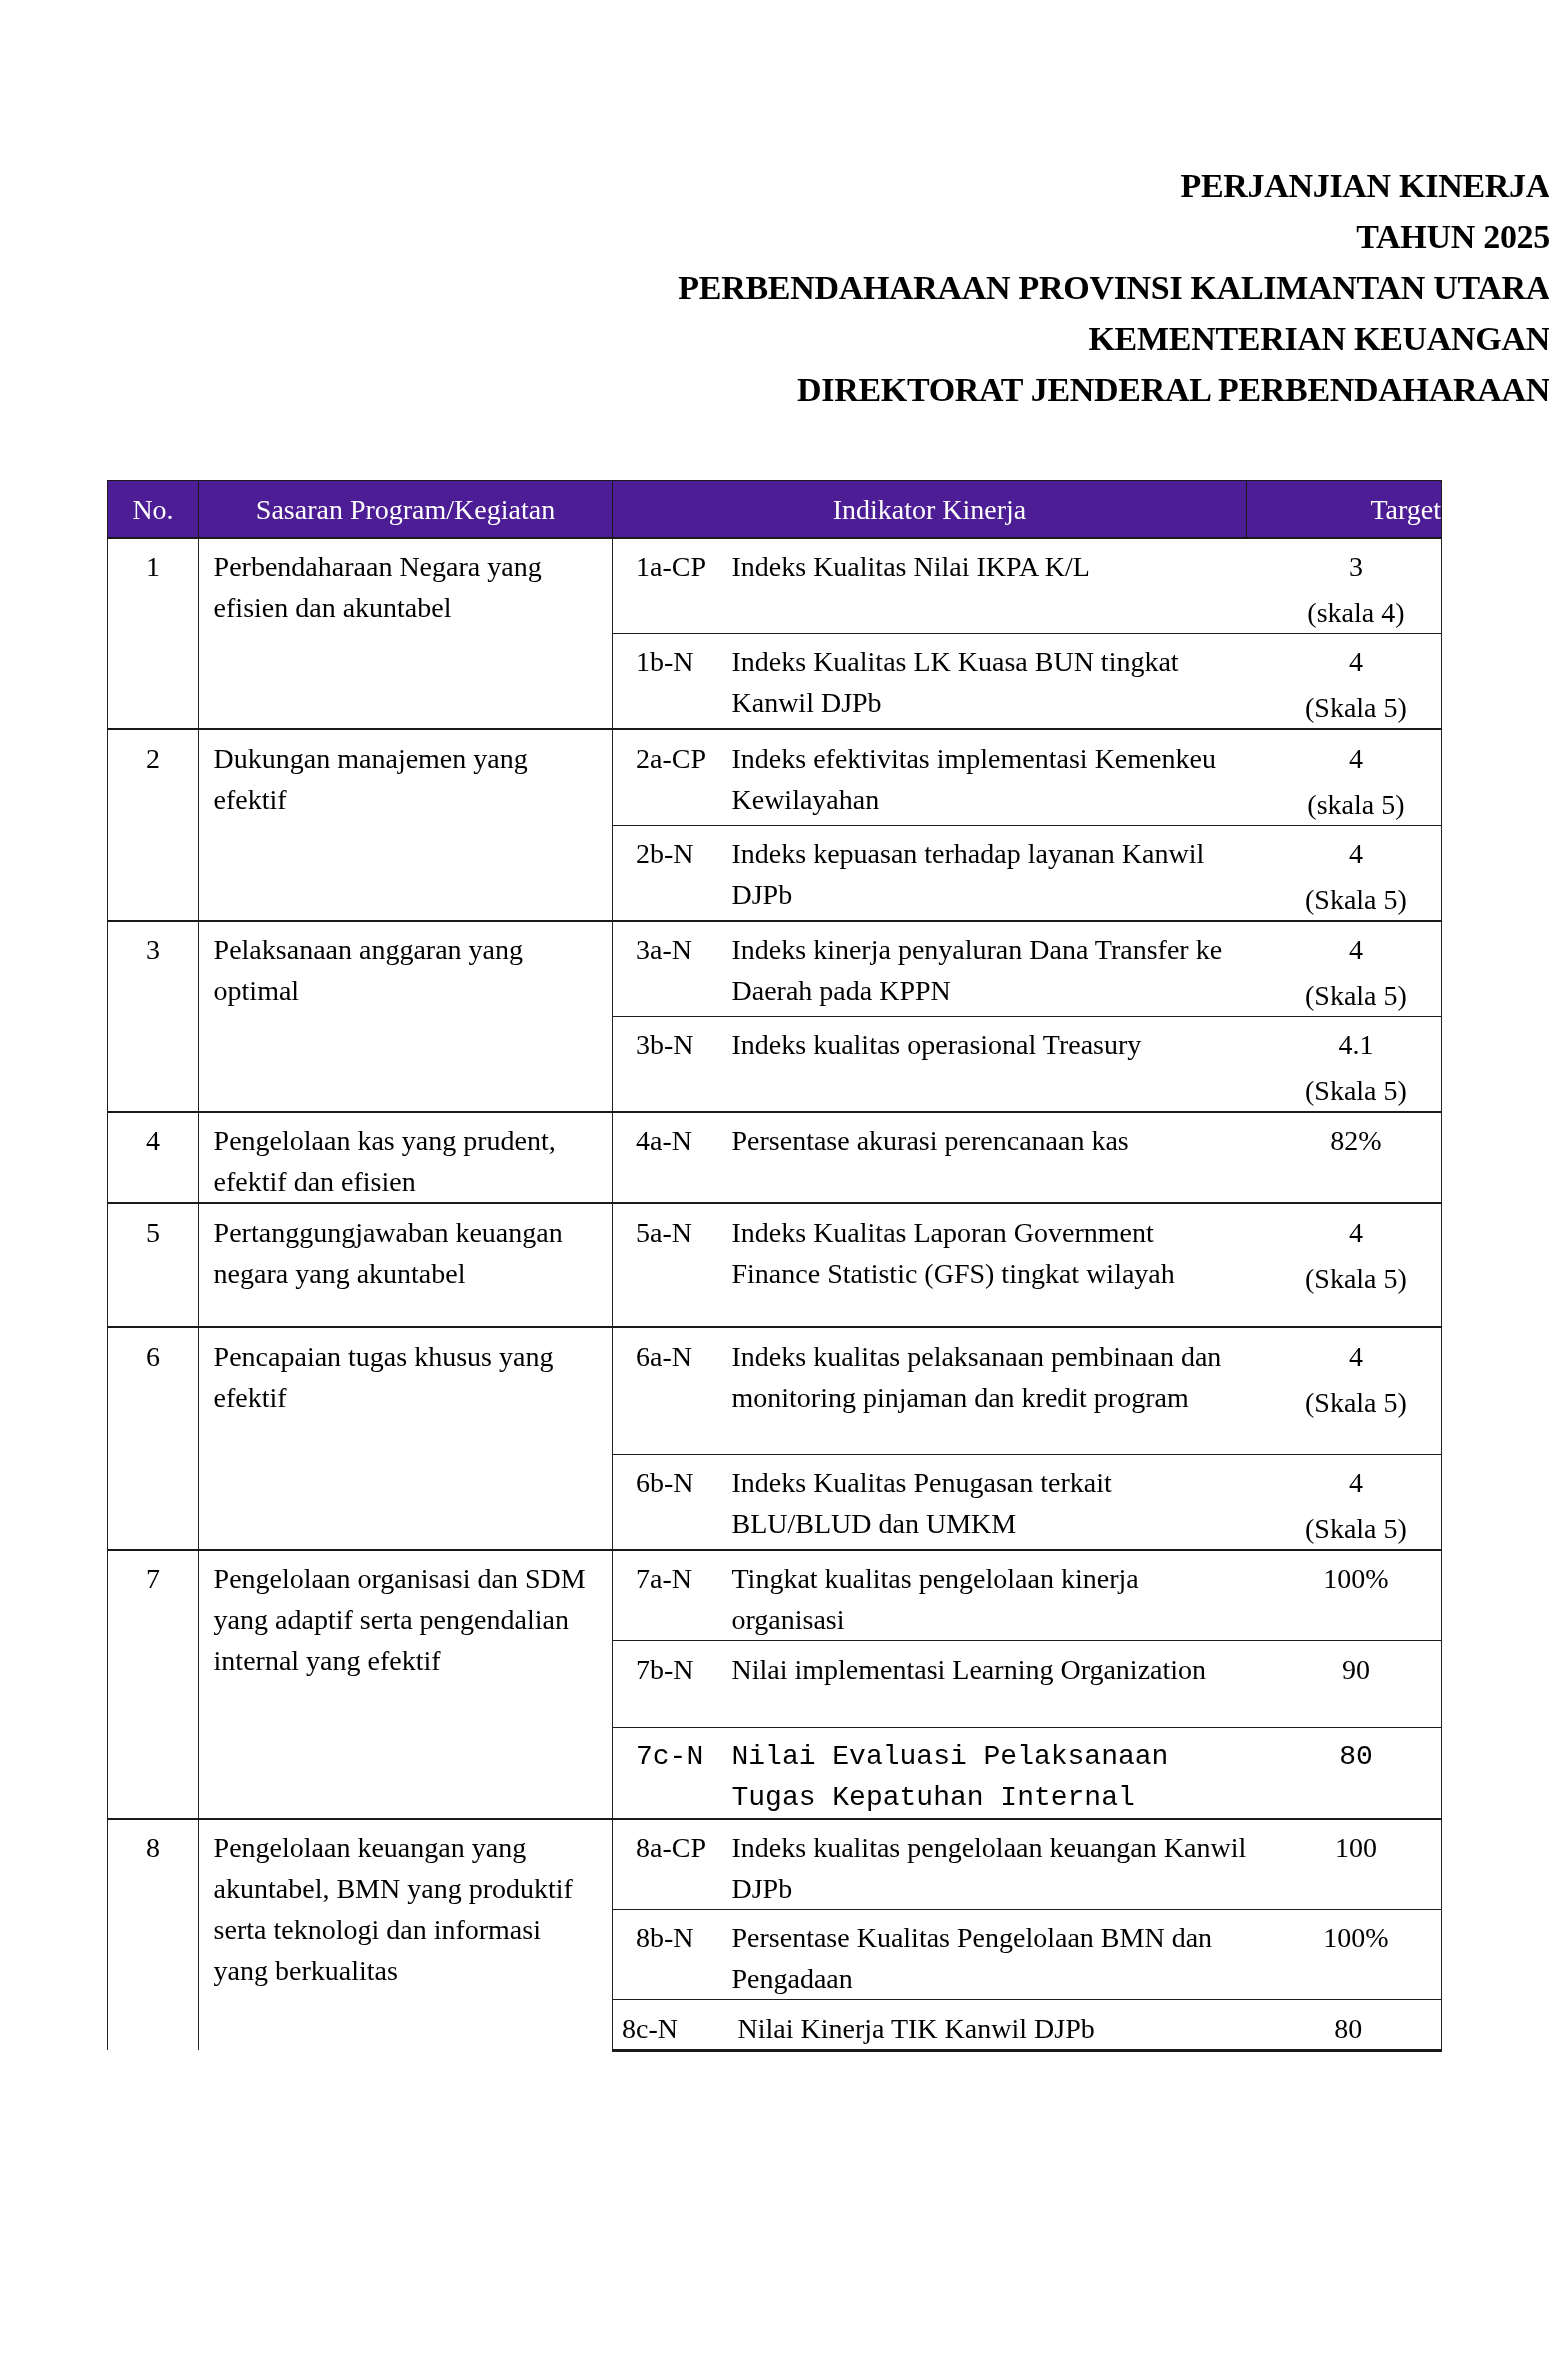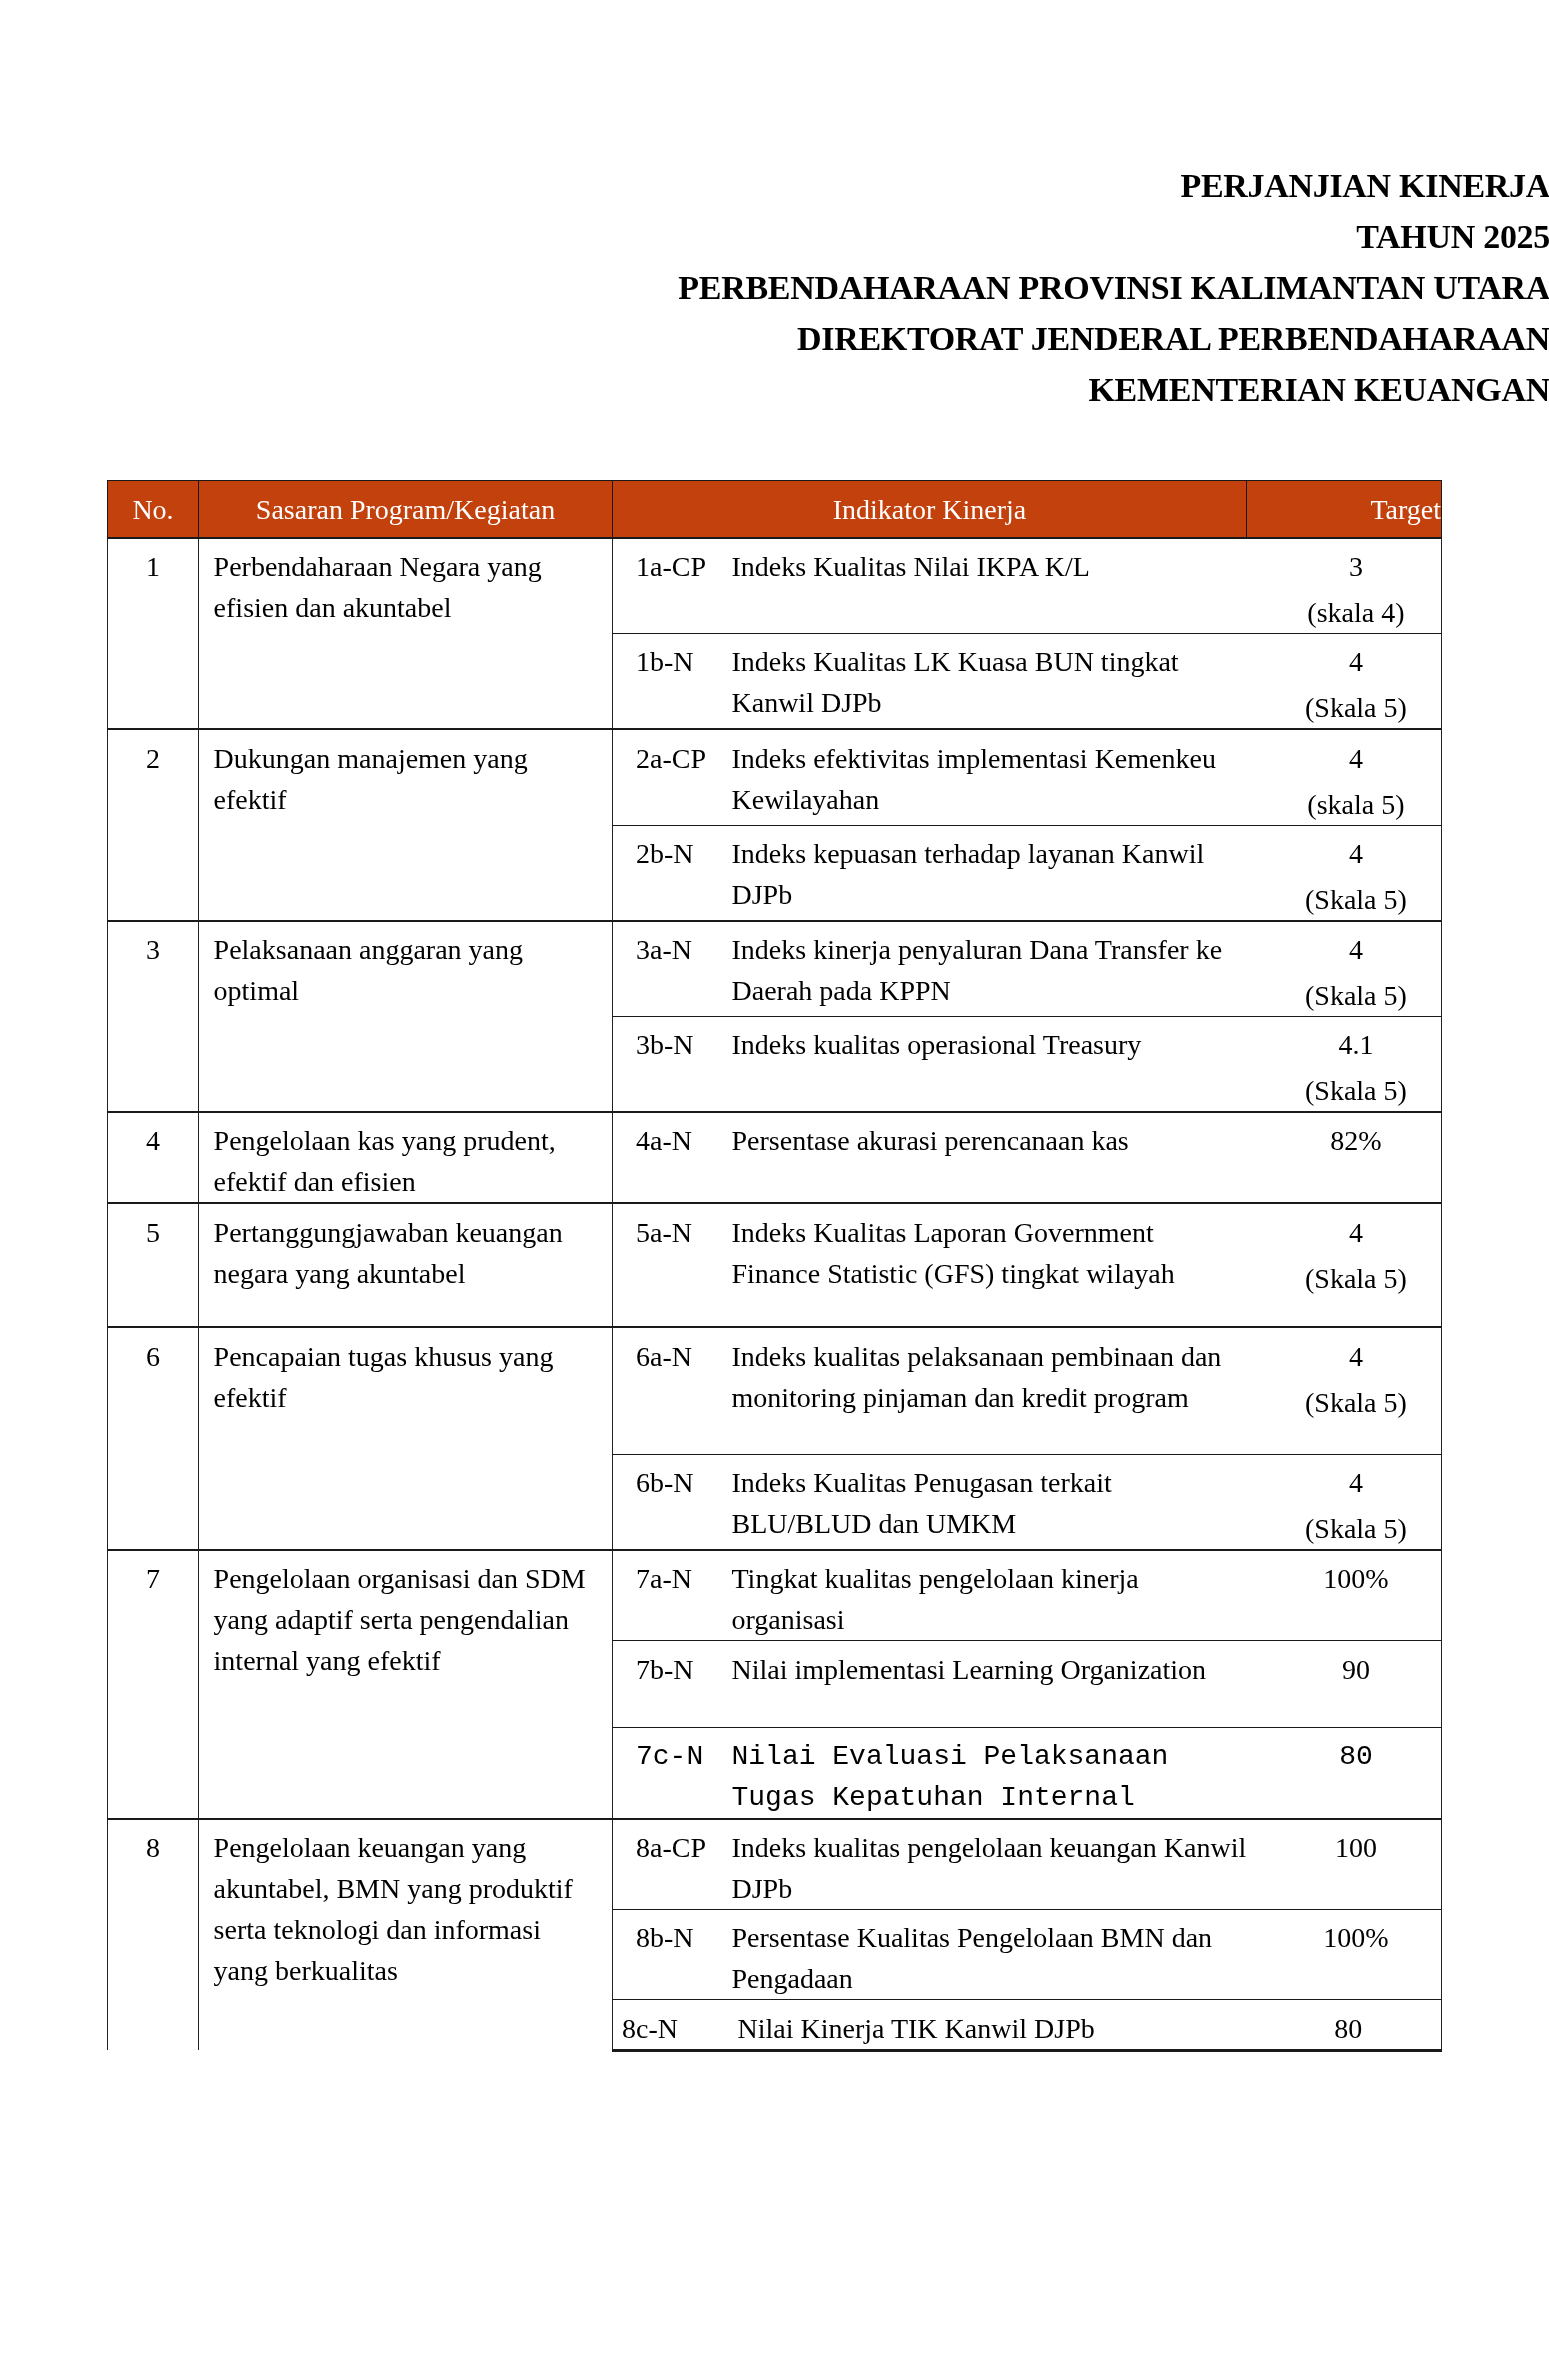--- a/index.html
+++ b/index.html
@@ -19,21 +19,21 @@
     border-collapse: collapse; table-layout: fixed;
     font-size: 28px; line-height: 41px;
   }
   table.pk col.c-no { width: 91px; }
   table.pk col.c-sas { width: 414px; }
   table.pk col.c-code { width: 116px; }
   table.pk col.c-desc { width: 518px; }
   table.pk col.c-tgt { width: 195px; }
 
   thead th {
-    background: #c2410c; color: #ffffff; font-weight: normal;
+    background: #4c1d95; color: #ffffff; font-weight: normal;
     height: 56px; padding: 0; border: 1.2px solid #1a1a1a;
     font-size: 28px; vertical-align: middle;
   }
   thead th.h-tgt { border-left: 1.2px solid #4a5a7a; text-align: right; }
   tbody td {
     border-left: 1.2px solid #222; border-right: 1.2px solid #222;
     vertical-align: top; padding: 7.3px 9.8px 0 9.8px; box-sizing: border-box;
   }
   tbody td.no { text-align: center; padding-left: 0; padding-right: 0; }
   tbody td.sas { padding-left: 14.6px; }
@@ -46,22 +46,22 @@
   .tgt-val { display: block; }
   .tgt-scale { display: block; margin-top: 4.9px; }
 </style>
 </head>
 <body>
 
 <div class="title-block">
   <span class="title-line">PERJANJIAN KINERJA</span>
   <span class="title-line">TAHUN 2025</span>
   <span class="title-line">PERBENDAHARAAN PROVINSI KALIMANTAN UTARA</span>
+  <span class="title-line">KEMENTERIAN KEUANGAN</span>
   <span class="title-line">DIREKTORAT JENDERAL PERBENDAHARAAN</span>
-  <span class="title-line">KEMENTERIAN KEUANGAN</span>
 </div>
 
 <table class="pk">
   <colgroup>
     <col class="c-no">
       <col class="c-sas">
       <col class="c-code">
       <col class="c-desc">
       <col class="c-tgt">
   </colgroup>

